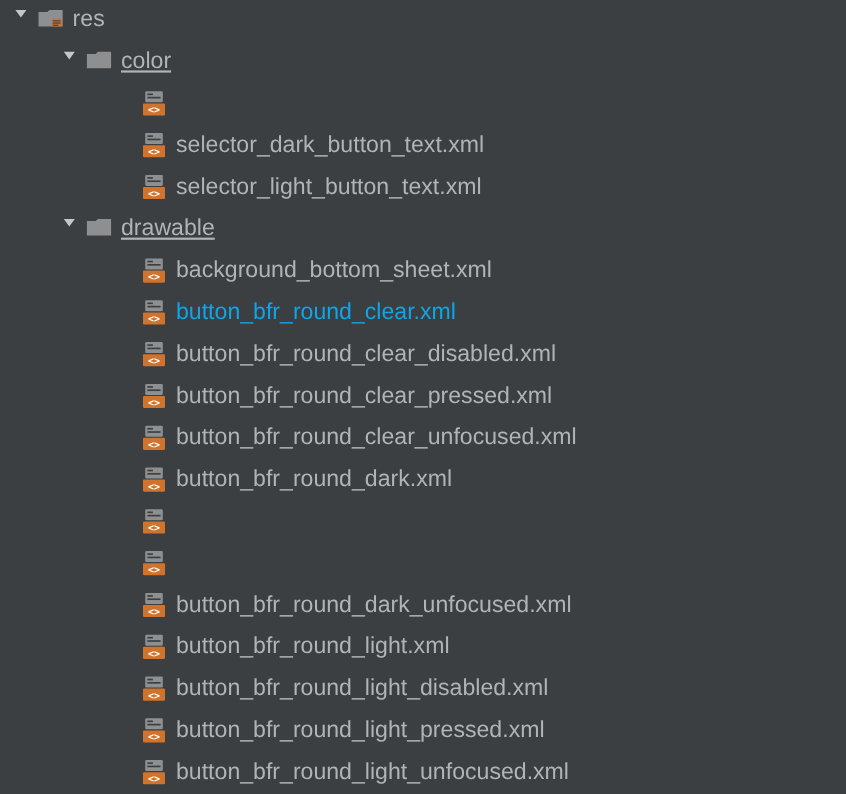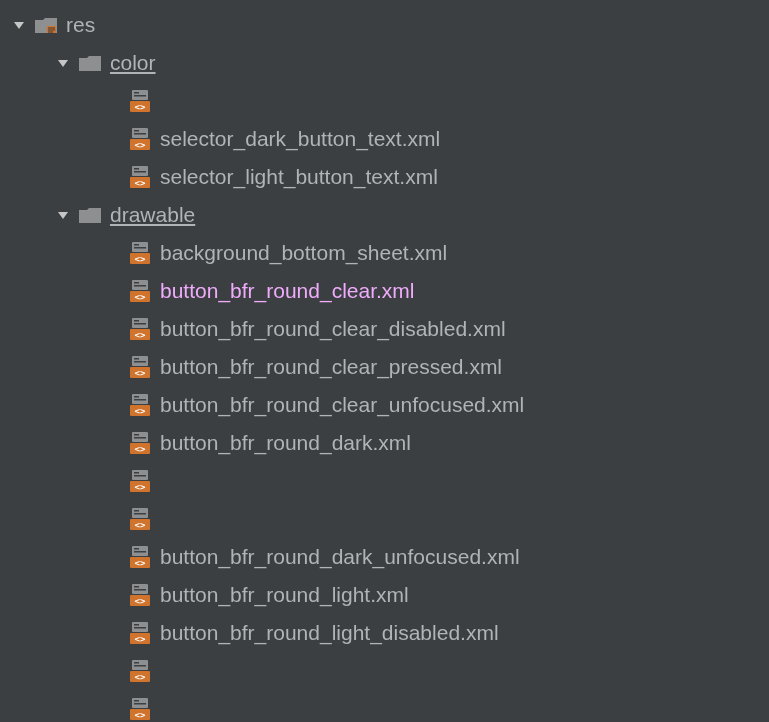--- a/index.html
+++ b/index.html
@@ -11,21 +11,21 @@
     color: #b0b4b6;
     width: 769px;
     height: 722px;
     overflow: hidden;
   }
   .tree {
     padding: 6px 0 0 6px;
   }
   .row {
     display: flex;
-    align-items: center;
+    align-items: flex-start;
     height: 38px;
     white-space: nowrap;
     cursor: default;
   }
   .indent0 { padding-left: 4px; }
   .indent1 { padding-left: 48px; text-decoration: underline; }
   .indent2 { padding-left: 120px; }
   .arrow {
     width: 18px;
     display: inline-flex;
@@ -36,21 +36,21 @@
   }
   .arrow svg { display: block; }
   .folder-icon, .xml-icon, .res-icon {
     width: 28px;
     display: inline-flex;
     align-items: center;
     justify-content: center;
     margin-right: 6px;
   }
   .label { }
-  .label.selected { color: #f0abfc; }
+  .label.selected { color: #0ea5e9; }
 </style>
 </head>
 <body>
 
 <div class="tree">
 
   <div class="row indent0">
     <span class="arrow">
       <svg width="12" height="12" viewBox="0 0 12 12">
           <polygon points="1,3 11,3 6,10" fill="#c6c6c6"></polygon>
@@ -265,26 +265,28 @@
   <div class="row indent2">
     <span class="xml-icon">
       <svg width="22" height="24" viewBox="0 0 22 24">
           <rect x="3" y="1" width="16" height="10" rx="1" fill="#8d8f91"></rect>
           <rect x="5" y="3" width="5" height="1.5" fill="#3b3f41"></rect>
           <rect x="5" y="6" width="12" height="1.5" fill="#3b3f41"></rect>
           <rect x="1" y="12" width="20" height="11" rx="1" fill="#cf732d"></rect>
           <text x="11" y="21" text-anchor="middle" font-size="9" font-family="monospace" fill="#ffffff" font-weight="bold">&lt;&gt;</text>
         </svg>
     </span>
-  </div>
-  <div class="row indent2">
-    <span class="xml-icon">
-      <svg width="22" height="24" viewBox="0 0 22 24">
-          <rect x="3" y="1" width="16" height="10" rx="1" fill="#8d8f91"></rect>
-          <rect x="5" y="3" width="5" height="1.5" fill="#3b3f41"></rect>
-          <rect x="5" y="6" width="12" height="1.5" fill="#3b3f41"></rect>
-          <rect x="1" y="12" width="20" height="11" rx="1" fill="#cf732d"></rect>
-          <text x="11" y="21" text-anchor="middle" font-size="9" font-family="monospace" fill="#ffffff" font-weight="bold">&lt;&gt;</text>
-        </svg>
-    </span>
+    <span class="label">button_bfr_round_light_pressed.xml</span>
+  </div>
+  <div class="row indent2">
+    <span class="xml-icon">
+      <svg width="22" height="24" viewBox="0 0 22 24">
+          <rect x="3" y="1" width="16" height="10" rx="1" fill="#8d8f91"></rect>
+          <rect x="5" y="3" width="5" height="1.5" fill="#3b3f41"></rect>
+          <rect x="5" y="6" width="12" height="1.5" fill="#3b3f41"></rect>
+          <rect x="1" y="12" width="20" height="11" rx="1" fill="#cf732d"></rect>
+          <text x="11" y="21" text-anchor="middle" font-size="9" font-family="monospace" fill="#ffffff" font-weight="bold">&lt;&gt;</text>
+        </svg>
+    </span>
+    <span class="label">button_bfr_round_light_unfocused.xml</span>
   </div>
 
 </div>
 
 </body></html>

